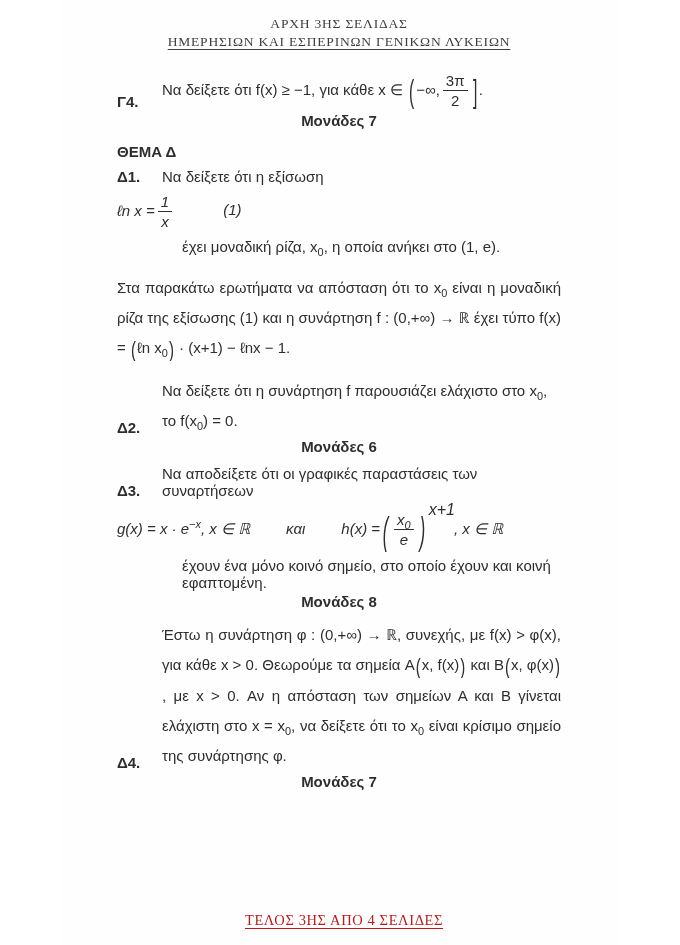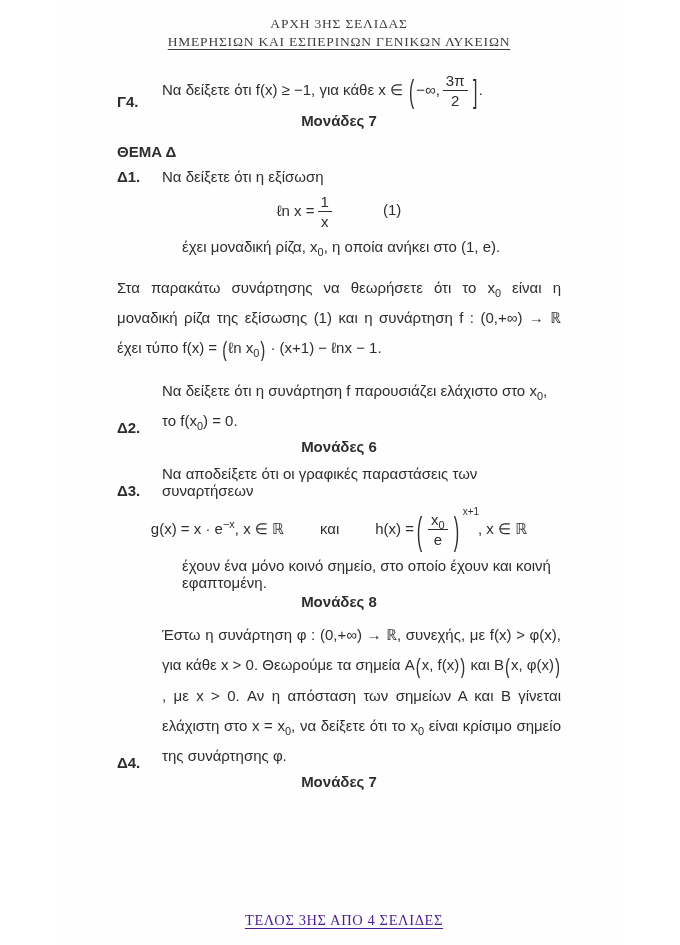--- a/index.html
+++ b/index.html
@@ -12,48 +12,48 @@
     overflow:hidden;
   }
   
   .hdr1, .hdr2 {
     text-align:center; font-family:"Liberation Serif", serif;
     font-size:13.5px; color:#3e3e3e; letter-spacing:0.8px;
   }
   .hdr2 {text-decoration:underline; text-underline-offset:3px; margin-top:2px;}
   .footer {
     position:absolute; left:0; right:0; bottom:16px; text-align:center;
-    font-family:"Liberation Serif", serif; font-size:14.5px; color:#4c1d95;
+    font-family:"Liberation Serif", serif; font-size:14.5px; color:#b91c1c;
     letter-spacing:0.6px; text-decoration:underline; text-underline-offset:3px;padding-left:8px;
   }
   
   .qrow {display:flex; align-items:flex-end;}
   .qlabel {flex:0 0 45px; font-weight:700;}
   .qbody {flex:1; min-width:0;}
   .just {text-align:justify; line-height:2.0;}
   .lh2 {line-height:2.0;}
   .indent {margin-left:65px;}
   .points {text-align:center; font-weight:700;}
   .theme-heading {font-weight:700;}
   
-  .eq {text-align:center;}
+  .eq {font-style:italic;}
   .eq-tag {margin-left:48px;}
   .sep {margin:0 36px;}
   
   .frac {
     display:inline-flex; flex-direction:column; align-items:center;
     vertical-align:middle; margin:0 3px; line-height:1.15;
   }
   .frac .fnum {padding:0 3px 1px; border-bottom:1.5px solid #2e2e2e;}
   .frac .fden {padding:1px 3px 0;}
   
   .bp  {display:inline-block; vertical-align:middle; transform:scaleY(1.5); transform-origin:center; padding:0 1px;}
   .bp-mid  {display:inline-block; vertical-align:middle; transform:scaleY(2.1) scaleX(1.05); transform-origin:center; padding:0 1px; margin:0 1px;}
   .bp-tall {display:inline-block; vertical-align:middle; transform:scaleY(2.55) scaleX(1.1); transform-origin:center; padding:0 1px; margin:0 2px; font-weight:300;}
-  .hexp {font-size:10px; position:relative; top:-19px; left:1px;}
+  .hexp {font-size:16px; position:relative; top:-19px; left:1px;}
   sub {font-size:73%; line-height:0;}
   sup {font-size:73%; line-height:0;}
   
   .mt-g4 {margin-top:22px;}
   .mt-pts {margin-top:2px;}
   .mt-theme {margin-top:14px;}
   .mt-d1 {margin-top:8px;}
   .mt-eq1 {margin-top:8px;}
   .mt-root {margin-top:8px;}
   .mt-intro {margin-top:18px;}
@@ -89,21 +89,21 @@
     <div class="qbody">Να δείξετε ότι η εξίσωση</div>
   </div>
   <div class="eq mt-eq1">
     <span>ℓn x =</span><span class="frac">
         <span class="fnum">1</span>
         <span class="fden">x</span>
       </span><span class="eq-tag">(1)</span>
   </div>
   <div class="indent mt-root"><span>έχει μοναδική ρίζα, </span><span>x</span><sub>0</sub><span>, η οποία ανήκει στο (1, e).</span></div>
 
-  <div class="just mt-intro"><span>Στα παρακάτω συνάρτησης να θεωρήσετε ότι το </span><span>x</span><sub>0</sub><span> είναι η μοναδική ρίζα της εξίσωσης (1) και η συνάρτηση </span><span>f : (0,+∞) → ℝ</span><span> έχει τύπο </span><span>f(x) = </span><span class="bp">(</span><span>ℓn x</span><sub>0</sub><span class="bp">)</span><span> · (x+1) − ℓnx − 1.</span></div>
+  <div class="just mt-intro"><span>Στα παρακάτω ερωτήματα να απόσταση ότι το </span><span>x</span><sub>0</sub><span> είναι η μοναδική ρίζα της εξίσωσης (1) και η συνάρτηση </span><span>f : (0,+∞) → ℝ</span><span> έχει τύπο </span><span>f(x) = </span><span class="bp">(</span><span>ℓn x</span><sub>0</sub><span class="bp">)</span><span> · (x+1) − ℓnx − 1.</span></div>
 
   <div class="qrow mt-d2">
     <div class="qlabel">Δ2.</div>
     <div class="qbody lh2"><span>Να δείξετε ότι η συνάρτηση </span><span>f</span><span> παρουσιάζει ελάχιστο στο </span><span>x</span><sub>0</sub><span>, το </span><span>f(x</span><sub>0</sub><span>) = 0.</span></div>
   </div>
   <div class="points mt-pts">Μονάδες 6</div>
 
   <div class="qrow mt-d3">
     <div class="qlabel">Δ3.</div>
     <div class="qbody">Να αποδείξετε ότι οι γραφικές παραστάσεις των συναρτήσεων</div>

